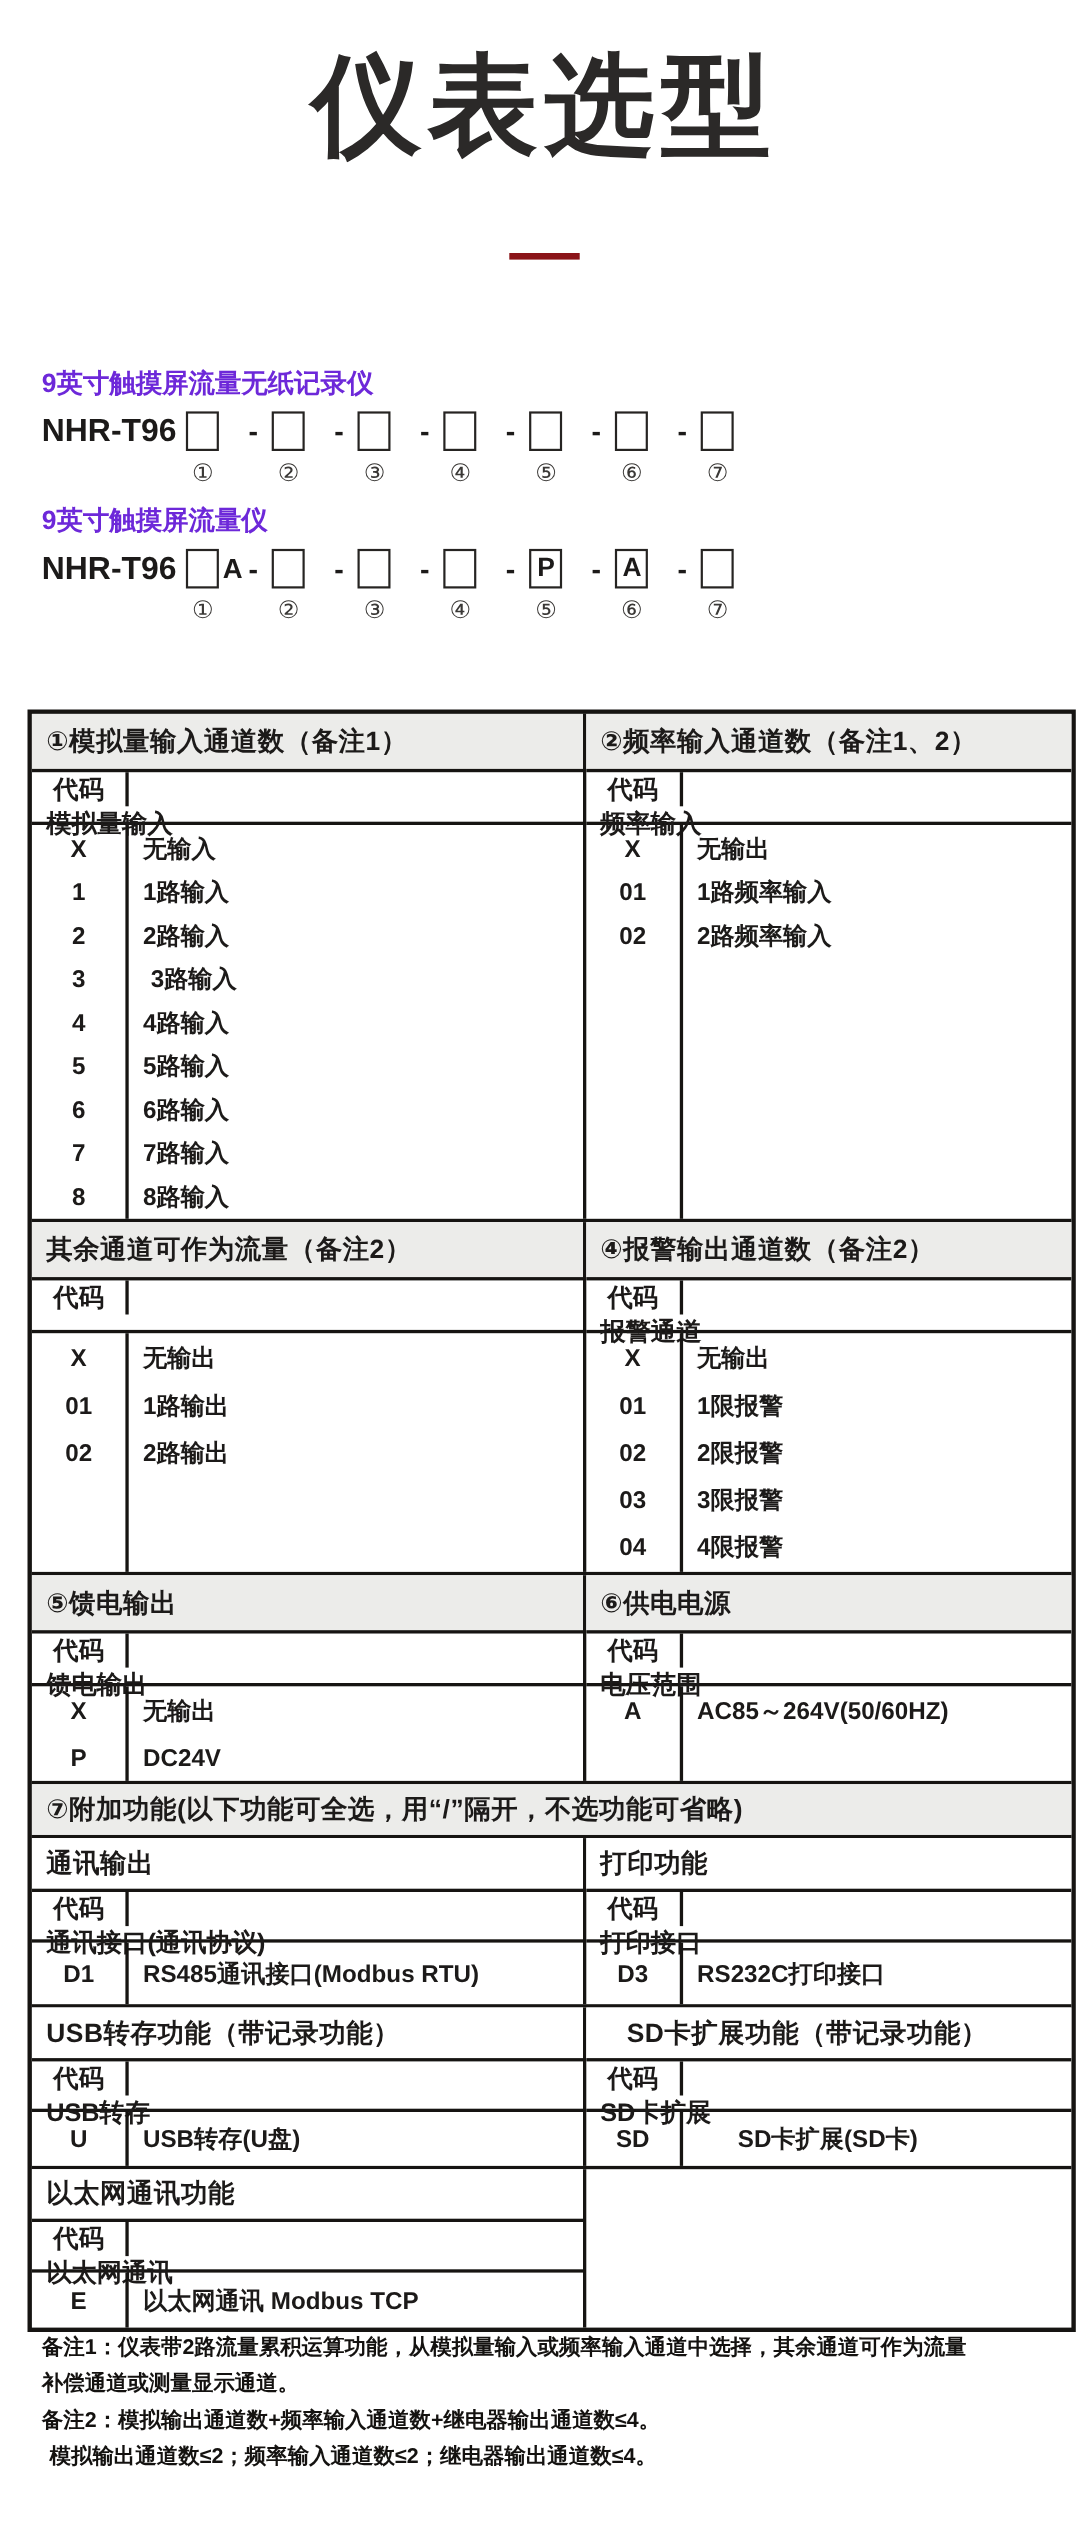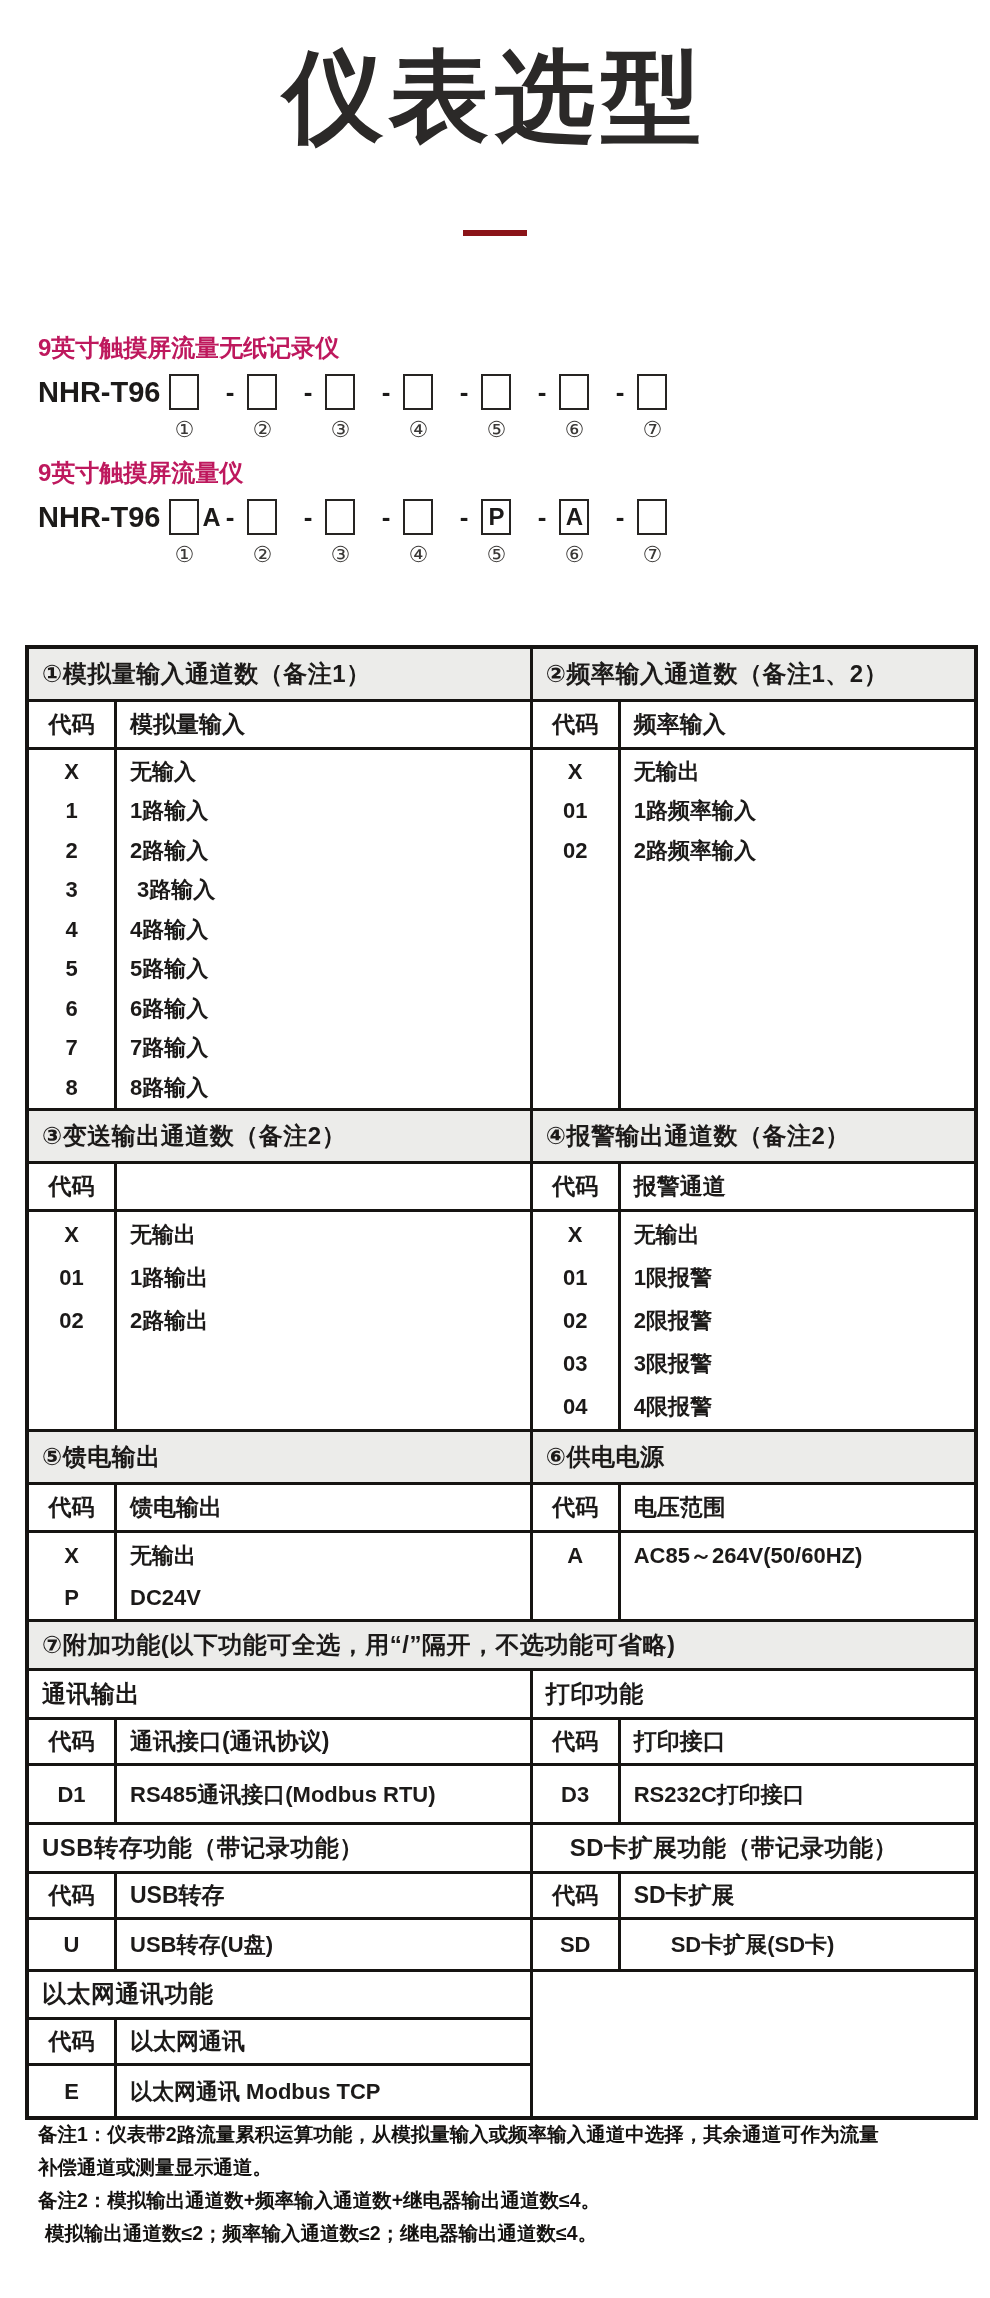--- a/index.html
+++ b/index.html
@@ -4,21 +4,21 @@
 <style>
   html,body{margin:0;padding:0;background:#ffffff;}
   body{font-family:"Liberation Sans","DejaVu Sans",sans-serif;color:#1c1a19;}
   .page{position:relative;width:990px;height:2298px;background:#ffffff;overflow:hidden;}
 
   .title{padding-top:26px;text-align:center;font-size:100px;font-weight:900;
          letter-spacing:6px;color:#2b2928;line-height:1.4;}
   .divider{width:64px;height:6px;margin:64px auto 0 auto;}
 
   .models{margin:96px 0 0 38px;}
-  .model-label{font-size:24px;font-weight:700;color:#be185d;margin-bottom:10px;}
+  .model-label{font-size:24px;font-weight:700;color:#6d28d9;margin-bottom:10px;}
   .model-line{display:flex;align-items:flex-start;margin-bottom:14px;}
   .model-prefix{font-size:29px;font-weight:800;letter-spacing:0px;line-height:36px;margin-right:9px;}
   .unit{display:flex;flex-direction:column;width:78px;flex:none;}
   .unit.last{width:34px;}
   .unit-top{display:flex;align-items:center;height:36px;}
   .mbox{width:30px;height:36px;box-sizing:border-box;border:2px solid #262422;
         display:flex;align-items:center;justify-content:center;
         font-size:24px;font-weight:800;flex:none;background:#fff;}
   .msuffix{font-size:25px;font-weight:800;margin-left:3px;}
   .mdash{font-size:26px;font-weight:800;margin-left:auto;margin-right:13px;line-height:36px;}
@@ -29,21 +29,21 @@
   .sec{display:flex;align-items:stretch;border-bottom:3px solid #161412;}
   .sec:last-child{border-bottom:none;}
   .half{display:flex;flex-direction:column;box-sizing:border-box;}
   .half-left{width:53.3%;border-right:3px solid #161412;}
   .half-right{width:46.7%;}
   .sec-title{box-sizing:border-box;display:flex;align-items:center;padding-left:13px;
              font-size:24px;font-weight:800;border-bottom:3px solid #161412;letter-spacing:0.5px;}
   .sec-title.gray{background:#ececea;}
   .sec-title.white{background:#ffffff;}
   .sec-title.noborder{border-bottom:none;}
-  .subhead{box-sizing:border-box;display:flex;align-items:stretch;border-bottom:3px solid #161412;}
+  .subhead{box-sizing:border-box;display:flex;align-items:stretch;border-bottom:3px solid #161412;flex-direction:column;}
   .code-col{width:88px;flex:none;box-sizing:border-box;border-right:3px solid #161412;
             display:flex;align-items:center;justify-content:center;}
   .subhead .code-col,.subhead .desc-col{font-size:23px;font-weight:800;}
   .desc-col{flex:1;display:flex;align-items:center;padding-left:13px;}
   .data{display:flex;flex:1;align-items:stretch;}
   .dcol-codes{width:88px;flex:none;box-sizing:border-box;border-right:3px solid #161412;
               display:flex;flex-direction:column;padding-top:2px;}
   .dcol-desc{flex:1;display:flex;flex-direction:column;padding-top:2px;}
   .dline{display:flex;align-items:center;font-size:22px;font-weight:700;color:#1c1a19;}
   .dcol-codes .dline{justify-content:center;}
@@ -215,21 +215,21 @@
             <div class="dcol-desc">
               <div class="dline" style="height: 39.5px;">无输出</div>
               <div class="dline" style="height: 39.5px; padding-left: 13px;">1路频率输入</div>
               <div class="dline" style="height: 39.5px;">2路频率输入</div>
             </div>
           </div>
         </div>
       </div>
       <div class="sec">
         <div class="half half-left">
-          <div class="sec-title gray" style="height: 53px;">③变送输出通道数（备注2）</div>
+          <div class="sec-title gray" style="height: 53px;">其余通道可作为流量（备注2）</div>
           <div class="subhead" style="height: 48px;">
             <div class="code-col">代码</div>
           </div>
           <div class="data" style="min-height: 214px;">
             <div class="dcol-codes">
               <div class="dline" style="height: 43px;">X</div>
               <div class="dline" style="height: 43px;">01</div>
               <div class="dline" style="height: 43px;">02</div>
             </div>
             <div class="dcol-desc">

